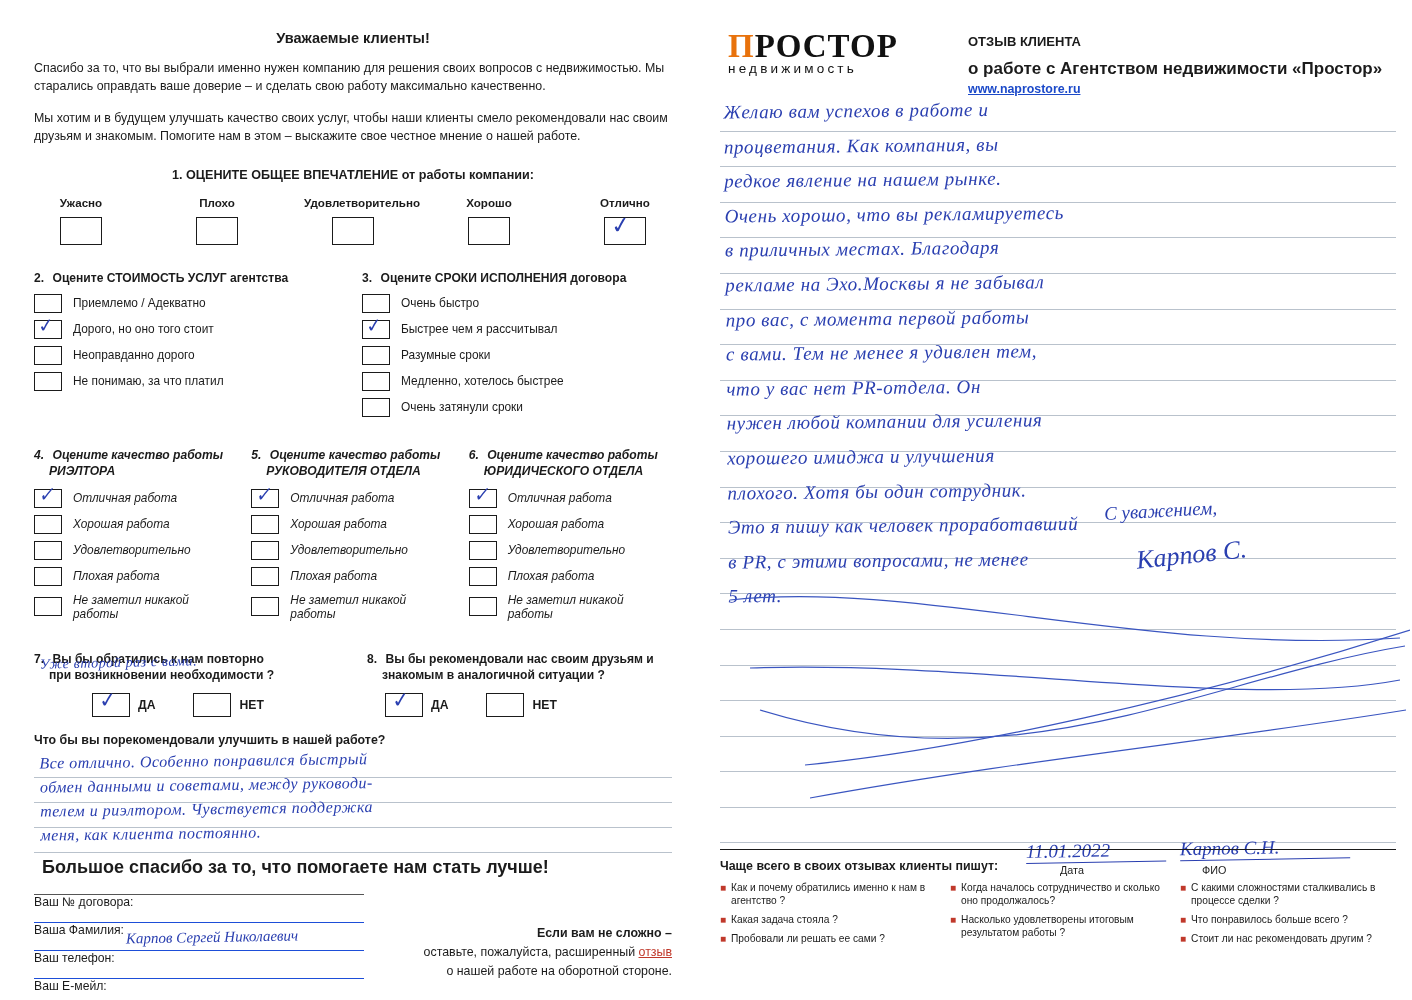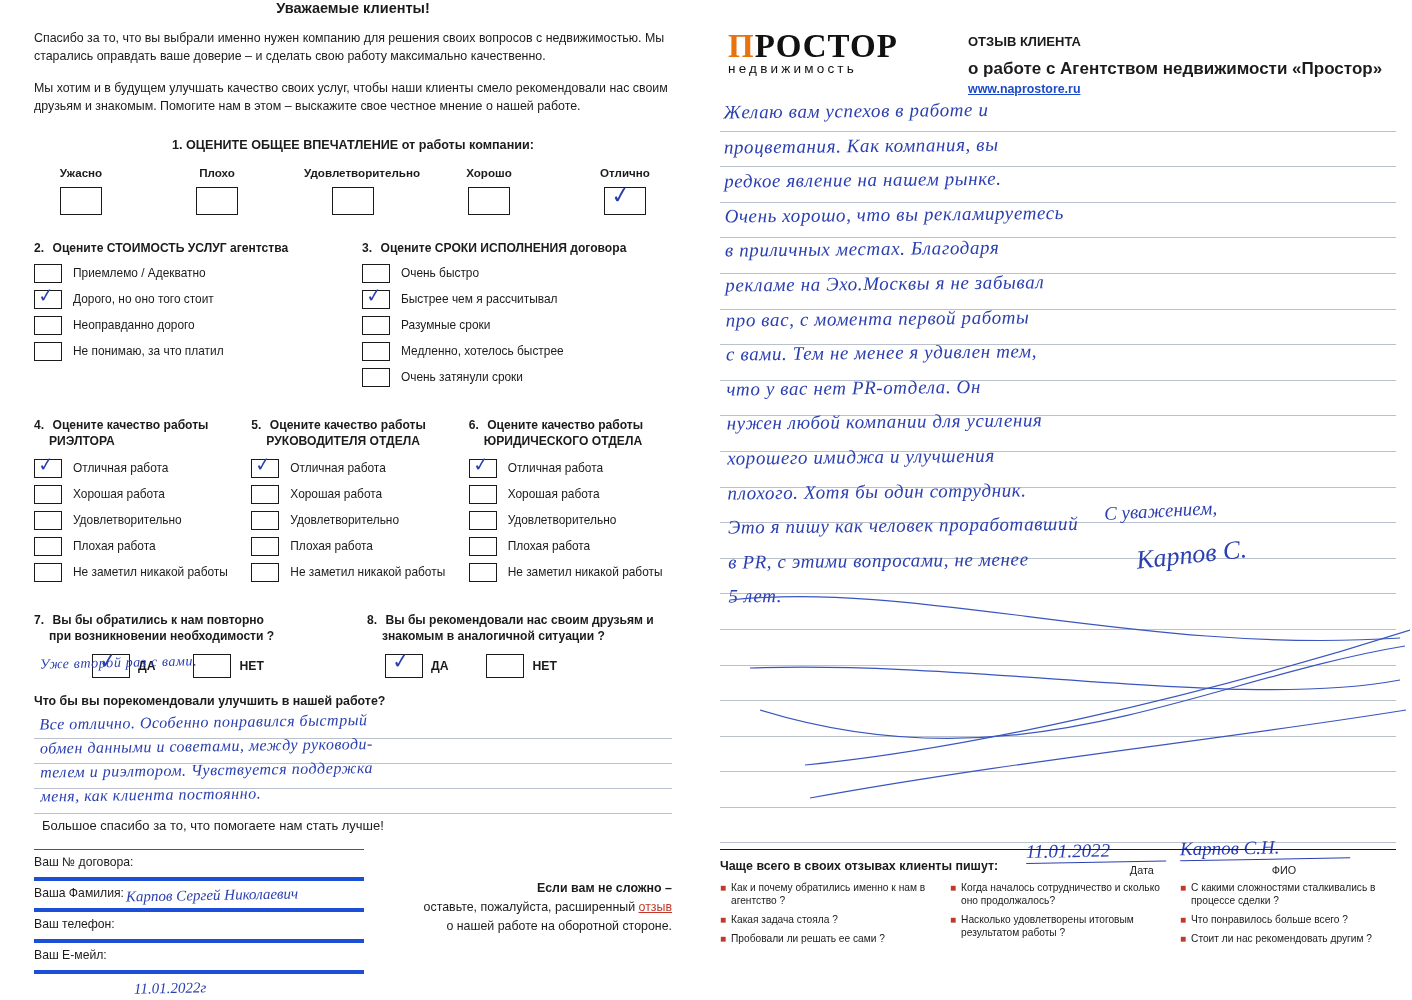--- a/index.html
+++ b/index.html
@@ -10,21 +10,21 @@
     color:#1b1b1b;
     position:relative;
     overflow:hidden;
   }
   .page{position:absolute;inset:0;}
   .left{position:absolute;left:0;top:0;width:706px;height:1000px;}
   .right{position:absolute;left:706px;top:0;width:706px;height:1000px;}
 
   
   .hdr-title{
-    text-align:center;font-weight:bold;font-size:14.5px;
+    text-align:center;font-weight:bold;font-size:14.5px;margin-top:30px;
   }
   .para{
     font-size:12.4px;line-height:1.45;margin:14px 34px 0 34px;text-align:left;
   }
   .q1-title{
     font-size:12.6px;font-weight:bold;margin:22px 0 0 0;text-align:center;
   }
   .scale{
     display:flex;justify-content:center;gap:38px;margin-top:14px;
   }
@@ -46,21 +46,21 @@
   .sbox{
     width:26px;height:17px;border:1.2px solid #1b1b1b;margin-right:11px;flex:none;position:relative;background:#fff;
   }
   .tick{
     position:absolute;left:3px;top:-7px;font-family:"Liberation Serif",serif;
     font-size:19px;color:#2a3fb0;transform:rotate(-6deg);
   }
   .optlbl{font-size:11.9px;}
 
   .threecol{display:flex;margin:24px 34px 0 34px;gap:14px;}
-  .tcol{flex:1;}
+  .tcol{flex:1;font-style:italic;}
   .tcol .q-head{line-height:1.3;min-height:32px;}
 
   .twoq{display:flex;margin:24px 34px 0 34px;gap:28px;}
   .twoq .qq{flex:1;}
   .qq .q-head{line-height:1.3;min-height:30px;}
   .yesno{display:flex;gap:38px;margin-top:10px;margin-left:58px;}
   .yn{display:flex;align-items:center;}
   .yn .ybox{width:36px;height:22px;border:1.3px solid #1b1b1b;margin-right:8px;position:relative;background:#fff;}
   .yn .ybox .tick{left:6px;top:-6px;font-size:21px;}
   .yn .ylbl{font-size:12.2px;font-weight:bold;}
@@ -76,25 +76,25 @@
     margin:16px 34px 0 34px;font-size:12.4px;font-weight:bold;
   }
   .lines{margin:6px 34px 0 34px;position:relative;height:96px;}
   .lines .ln{border-bottom:1px solid #b9c2cc;height:24px;}
   .hw-block{
     position:absolute;left:6px;top:-6px;width:660px;color:#2a3fb0;
     font-family:"Liberation Serif",serif;font-style:italic;font-size:16px;line-height:24px;
     transform:rotate(-0.8deg);letter-spacing:0.5px;
   }
   .thanks{
-    margin:8px 34px 0 34px;font-size:13px;font-weight:normal;padding-left:8px;
+    margin:8px 34px 0 34px;font-size:18px;font-weight:bold;padding-left:8px;
   }
   .bottom{display:flex;margin:16px 34px 0 34px;gap:20px;}
   .fields{width:330px;}
-  .frow{border-bottom:4px solid #1d4ed8;height:27px;display:flex;align-items:center;position:relative;}
+  .frow{border-bottom:1px solid #1d4ed8;height:27px;display:flex;align-items:flex-start;position:relative;}
   .frow .flbl{font-size:12.2px;padding-bottom:4px;}
   .frow .fval{
     position:absolute;left:92px;bottom:4px;color:#2a3fb0;
     font-family:"Liberation Serif",serif;font-style:italic;font-size:15px;transform:rotate(-1deg);
   }
   .frow.top{border-top:1px solid #555;}
   .rightnote{flex:1;text-align:right;font-size:12.4px;line-height:1.5;padding-top:30px;}
   .rightnote .b{font-weight:bold;}
   .rightnote .link{color:#c0392b;text-decoration:underline;}
 
@@ -128,21 +128,21 @@
     font-family:"Liberation Serif",serif;font-style:italic;font-size:26px;transform:rotate(-6deg);
   }
   .scribble{position:absolute;left:14px;top:560px;width:690px;height:260px;pointer-events:none;}
 
   .datefio{position:absolute;left:320px;top:838px;width:340px;}
   .datefio .vals{
     display:flex;gap:14px;color:#2a3fb0;font-family:"Liberation Serif",serif;
     font-style:italic;font-size:19px;transform:rotate(-1deg);
   }
   .datefio .underline{border-bottom:1.2px solid #2a3fb0;}
-  .datefio .labels{display:flex;gap:118px;font-size:10.8px;margin-top:3px;margin-left:34px;justify-content:center;}
+  .datefio .labels{display:flex;gap:118px;font-size:10.8px;margin-top:3px;margin-left:34px;}
 
   .footer{
     position:absolute;left:14px;top:849px;width:676px;border-top:1.4px solid #1b1b1b;padding-top:9px;
   }
   .footer .ftitle{font-size:12.4px;font-weight:bold;margin-bottom:8px;}
   .fcols{display:flex;gap:14px;}
   .fcol{flex:1;}
   .fitem{display:flex;font-size:10.2px;line-height:1.32;margin-bottom:5px;}
   .fitem .bullet{color:#c0392b;margin-right:5px;font-size:10px;line-height:1.45;}
 </style>

